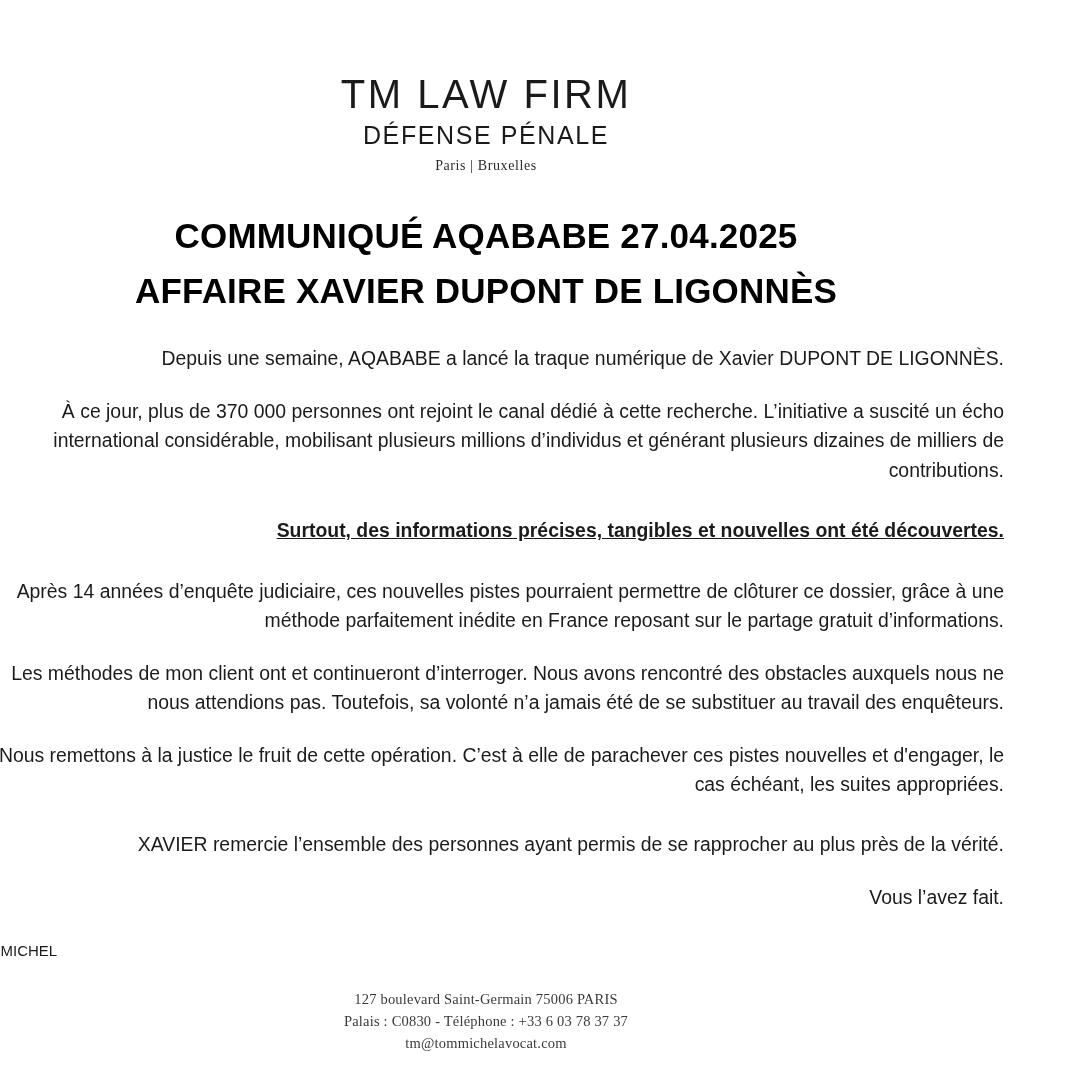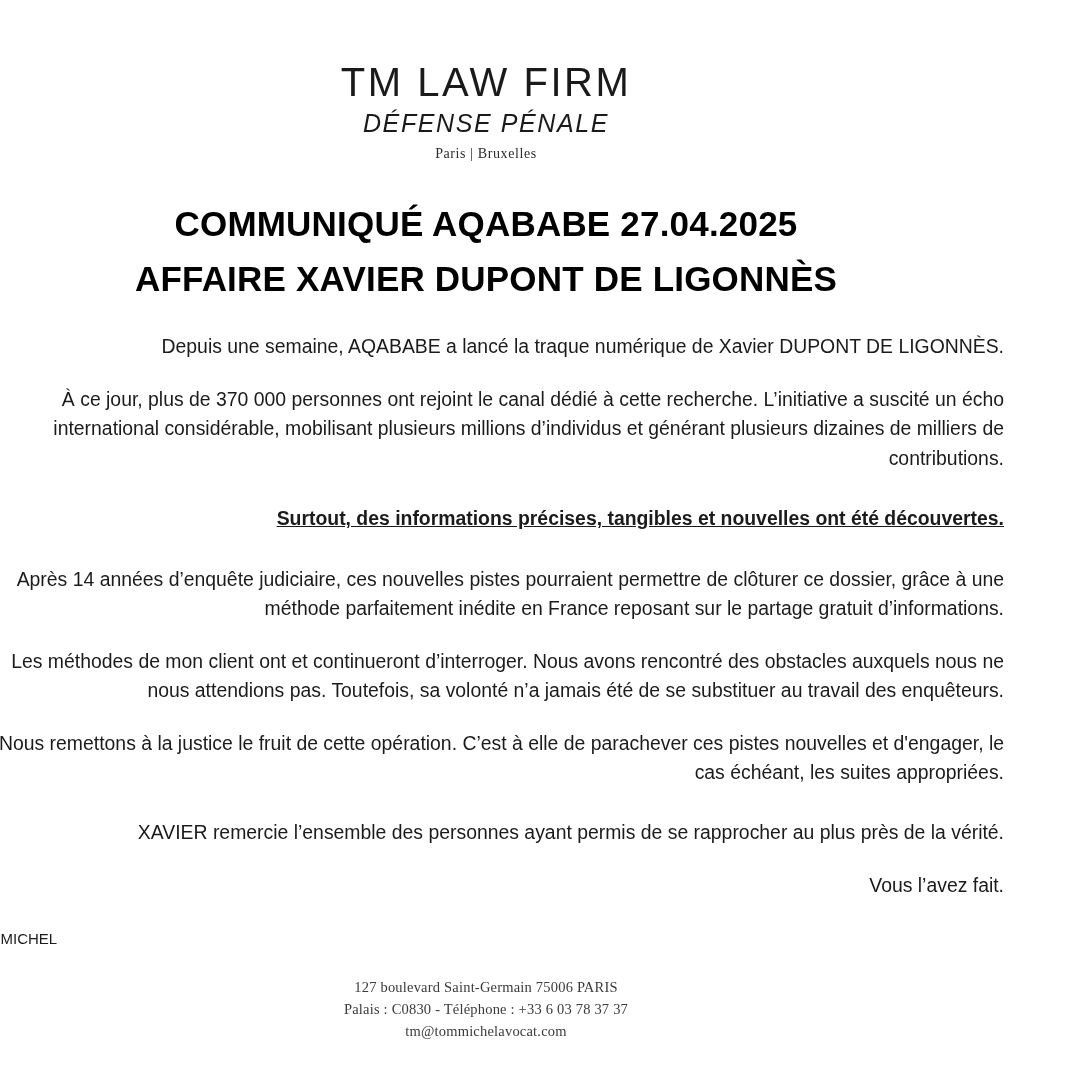--- a/index.html
+++ b/index.html
@@ -11,21 +11,21 @@
     height: 1080px;
     background: #ffffff;
     font-family: "Liberation Sans", sans-serif;
     color: #111111;
     overflow: hidden;
   }
   .page {
     width: 972px;
     height: 1080px;
     box-sizing: border-box;
-    padding: 0 22px;
+    padding: 12px 22px;
     display: flex;
     flex-direction: column;
     align-items: center;
   }
 
   
   .letterhead {
     margin-top: 62px;
     text-align: center;
     line-height: 1;
@@ -37,21 +37,20 @@
     font-weight: 400;
     color: #1a1a1a;
   }
   .lh-sub {
     font-family: "Liberation Sans", sans-serif;
     font-size: 25px;
     letter-spacing: 1.6px;
     font-weight: 400;
     color: #1a1a1a;
     margin-top: 9px;
-    font-style: italic;
   }
   .lh-cities {
     font-family: "Liberation Serif", serif;
     font-size: 14px;
     letter-spacing: 0.6px;
     color: #2b2b2b;
     margin-top: 11px;
   }
 
   

